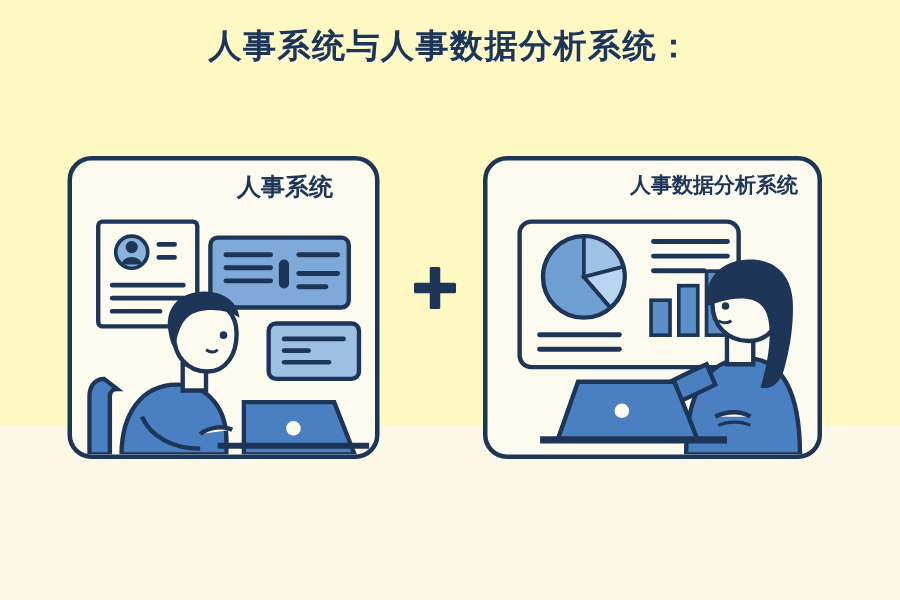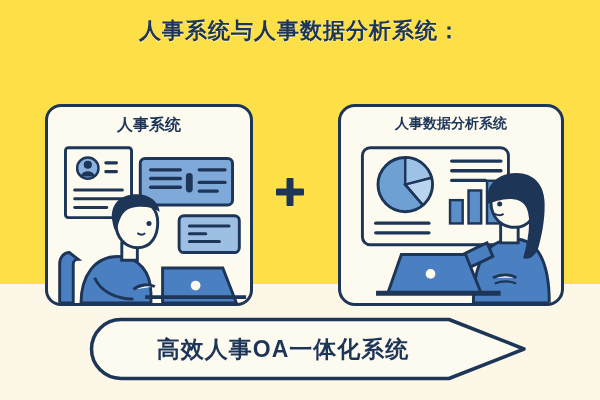--- a/index.html
+++ b/index.html
@@ -10,21 +10,21 @@
     width: 600px;
     height: 400px;
     overflow: hidden;
     background: #fdf7e8;
     font-family: "Liberation Sans", "DejaVu Sans", sans-serif;
   }
   .stage {
     position: relative;
     width: 600px;
     height: 284px;
-    background: #fde047;
+    background: #fef9c3;
   }
 
   
   .title-block {
     position: absolute;
     left: 0;
     top: 16px;
     width: 600px;
     text-align: center;
     color: #1d3557;
@@ -42,33 +42,34 @@
   
   .card {
     position: absolute;
     background: #fdfaef;
     border: 3px solid #1d3557;
     border-radius: 16px;
     box-sizing: border-box;
     overflow: hidden;
   }
   #card-left  { left: 45px;  top: 104px; width: 208px; height: 202px; }
-  #card-right { left: 338px; top: 104px; width: 226px; height: 202px; border-radius: 17px; }
+  #card-right { left: 322px; top: 104px; width: 226px; height: 202px; }
 
   .card-title {
     position: absolute;
     top: 8px;
     left: 0;
     width: 100%;
     text-align: center;
     font-size: 16px;
     font-weight: bold;
     color: #1d3557;
     text-shadow: 0 1px 0 rgba(255,255,255,0.6);
     z-index: 6;
+    padding-left: 41px;
   }
   #card-right .card-title { font-size: 14px; }
 
   .card-art {
     position: absolute;
     left: 0; top: 0;
     width: 100%;
     height: 100%;
   }
 
@@ -236,42 +237,14 @@
       </g>
 
       <g>
         <path d="M62 152h66l16 40H48z" fill="#4a7fc1" stroke="#1d3557" stroke-width="3"></path>
         <circle cx="92" cy="172" r="5" fill="#fdfaef"></circle>
         <path d="M36 192h128" stroke="#1d3557" stroke-width="5"></path>
       </g>
     </svg>
   </div>
 
-  <div class="arrow-banner">
-    <svg viewBox="0 0 440 66" width="440" height="66">
-      <path d="M33 4 H362 V4 L362 4 L362 4 L362 4 V4 Z" fill="none"></path>
-      <path d="M33 4
-               H360
-               V4
-               L360 4
-               Z" fill="none"></path>
-      <path d="M33.5 3.5
-               H360.5
-               L360.5 3.5
-               L360.5 3.5
-               Z" fill="none"></path>
-      <path d="M33 3.5
-               H361
-               V3.5
-               L436 33
-               L361 62.5
-               V62.5
-               H33
-               A29.5 29.5 0 0 1 33 3.5 Z" fill="#fdfaef" stroke="#1d3557" stroke-width="3.5" stroke-linejoin="round"></path>
-      <path d="M361 3.5 V21 H33" fill="none" stroke="none"></path>
-      <path d="M33 3.5 H361 V17" fill="none" stroke="none"></path>
-
-      <path d="M361 3.5 L361 20.5 M361 45.5 L361 62.5" stroke="none"></path>
-    </svg>
-    <div class="arrow-label">高效人事OA一体化系统</div>
-  </div>
 
 </div>
 
 </body></html>

